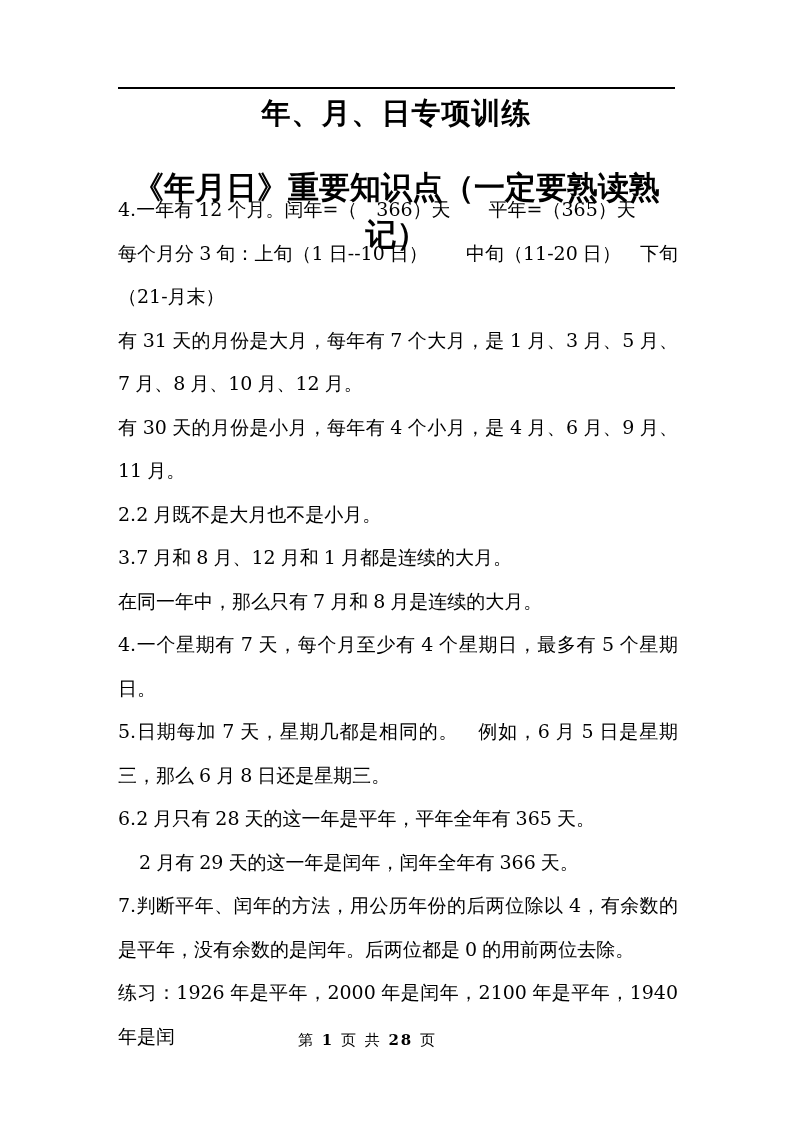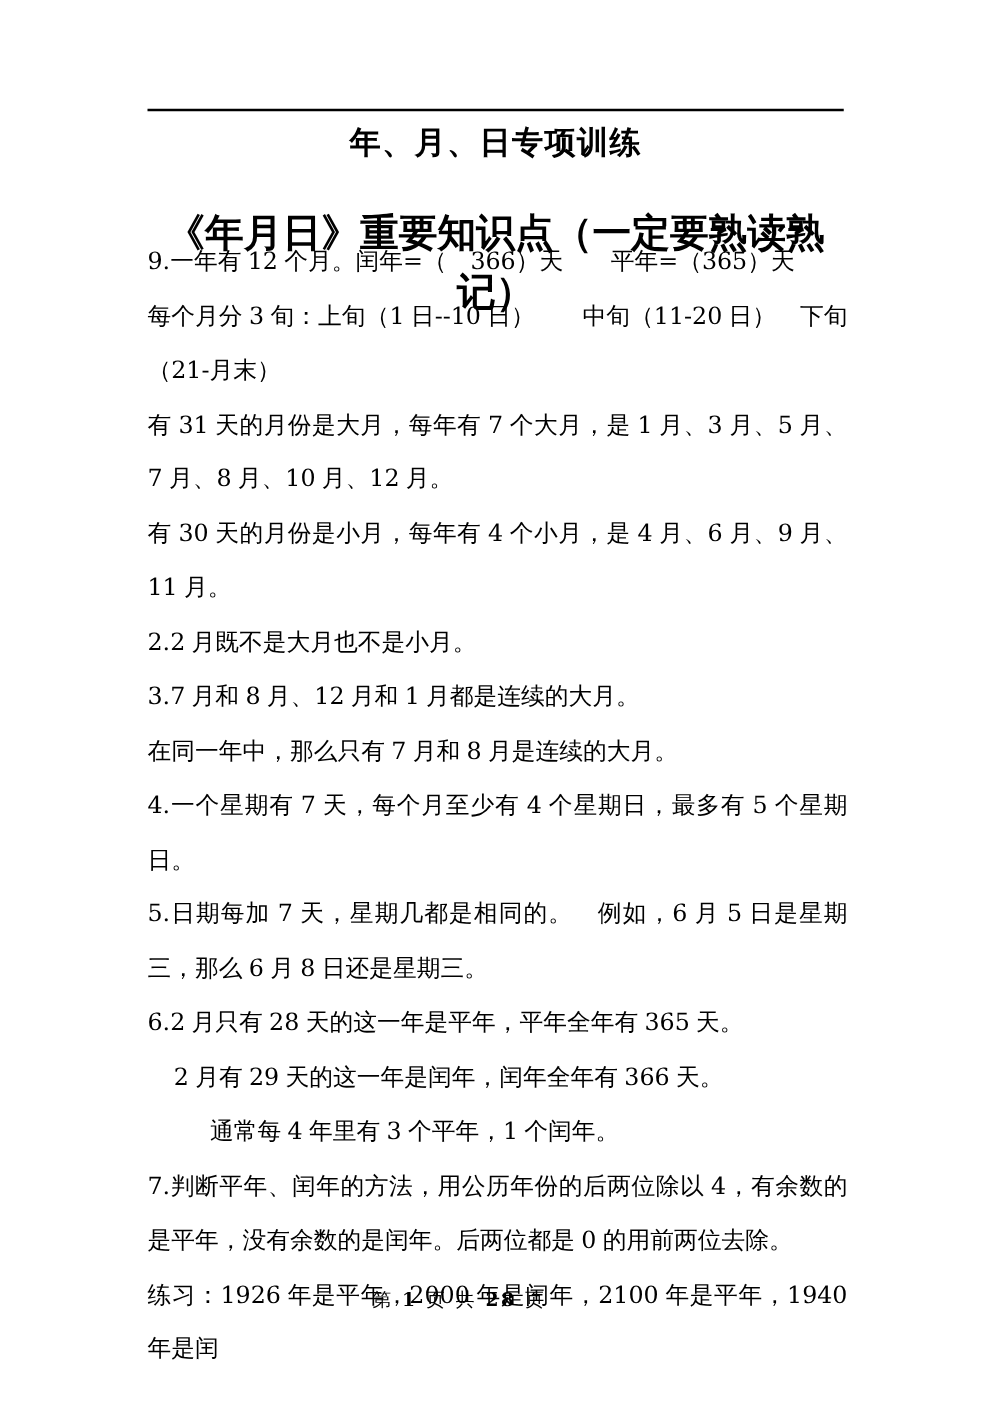--- a/index.html
+++ b/index.html
@@ -26,21 +26,21 @@
   }
   .titles {
     position: absolute;
     left: 108px;
     top: 91px;
     width: 577px;
     text-align: center;
     font-weight: bold;
   }
   .title1 {
-    font-size: 25px;
+    font-size: 29px;
     line-height: 45px;
     letter-spacing: 1px;
   }
   .title2 {
     font-size: 31px;
     line-height: 47px;
     margin-top: 28px;
   }
   .doc-body {
     position: absolute;
@@ -78,32 +78,31 @@
 <div class="page">
 
   <div class="header-rule"></div>
 
   <div class="titles">
     <div class="title1">年、月、日专项训练</div>
     <div class="title2">《年月日》重要知识点（一定要熟读熟记）</div>
   </div>
 
   <div class="doc-body">
-      <p class="para indent-0"><span>9.一年有 </span><span class="u">12</span><span> 个月。闰年=（　366）天　　平年=（365）天</span></p>
+      <p class="para indent-0"><span>4.一年有 </span><span class="u">12</span><span> 个月。闰年=（　366）天　　平年=（365）天</span></p>
       <p class="para indent-0"><span>每个月分 3 旬：上旬（1 日--10 日）　　中旬（11-20 日）　下旬（21-月末）</span></p>
       <p class="para indent-0"><span>有 31 天的月份是</span><span class="u">大</span><span>月，每年有 </span><span class="u">7</span><span> 个大月，是 </span><span class="u">1 月、3 月、5 月、7 月、8 月、10 月、12 月。</span></p>
       <p class="para indent-0"><span>有 30 天的月份是</span><span class="u">小</span><span>月，每年有 </span><span class="u">4</span><span> 个小月，是 </span><span class="u">4 月、6 月、9 月、11 月。</span></p>
       <p class="para indent-0"><span>2.</span><span class="u">2</span><span> 月既不是大月也不是小月。</span></p>
       <p class="para indent-0"><span>3.</span><span class="u">7</span><span> 月和 </span><span class="u">8</span><span> 月、</span><span class="u">12</span><span> 月和 </span><span class="u">1</span><span> 月都是连续的大月。</span></p>
       <p class="para indent-0"><span>在同一年中，那么只有 </span><span class="u">7</span><span> 月和 </span><span class="u">8</span><span> 月是连续的大月。</span></p>
       <p class="para indent-0"><span>4.一个星期有 </span><span class="u">7</span><span> 天，每个月至少有 </span><span class="u">4</span><span> 个星期日，最多有 </span><span class="u">5</span><span> 个星期日。</span></p>
       <p class="para indent-0"><span>5.日期每加 7 天，星期几都是相同的。　例如，6 月 5 日是星期三，那么 6 月 </span><span class="u">8</span><span> 日还是星期三。</span></p>
       <p class="para indent-0"><span>6.2 月只有 </span><span class="u">28</span><span> 天的这一年是</span><span class="u">平</span><span>年，平年全年有 </span><span class="u">365</span><span> 天。</span></p>
       <p class="para indent-1"><span>2 月有 </span><span class="u">29</span><span> 天的这一年是</span><span class="u">闰</span><span>年，闰年全年有 </span><span class="u">366</span><span> 天。</span></p>
-      <p class="para indent-2"><span>通常每 4 年里有 </span><span class="u">3</span><span> 个平年，</span><span class="u">1</span><span> 个闰年。</span></p>
       <p class="para indent-0"><span>7.判断平年、闰年的方法，用公历年份的后两位除以 4，有余数的是</span><span class="u">平</span><span>年，没有余数的是</span><span class="u">闰</span><span>年。后两位都是 0 的用</span><span class="u">前两位</span><span>去除。</span></p>
       <p class="para indent-0"><span>练习：1926 年是</span><span class="u">平</span><span>年，2000 年是</span><span class="u">闰</span><span>年，2100 年是</span><span class="u">平</span><span>年，1940 年是</span><span class="u">闰</span></p>
     </div>
 
   <div class="footer">
     <span><span>第 </span><span class="b">1</span><span> 页 共 </span><span class="b">28</span><span> 页</span></span>
   </div>
 
 </div>
 

